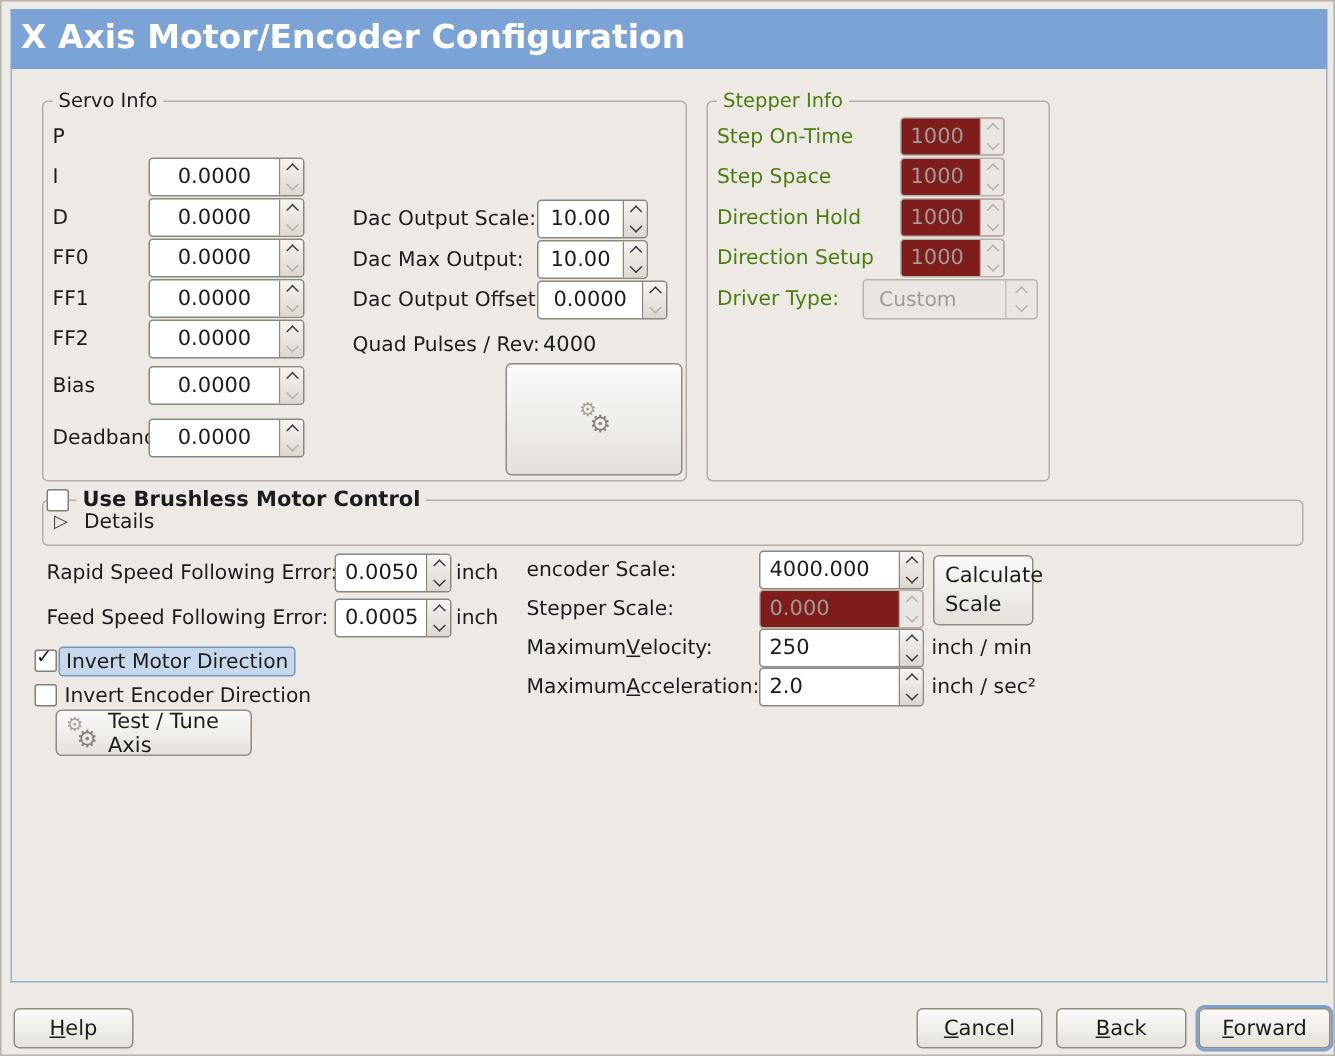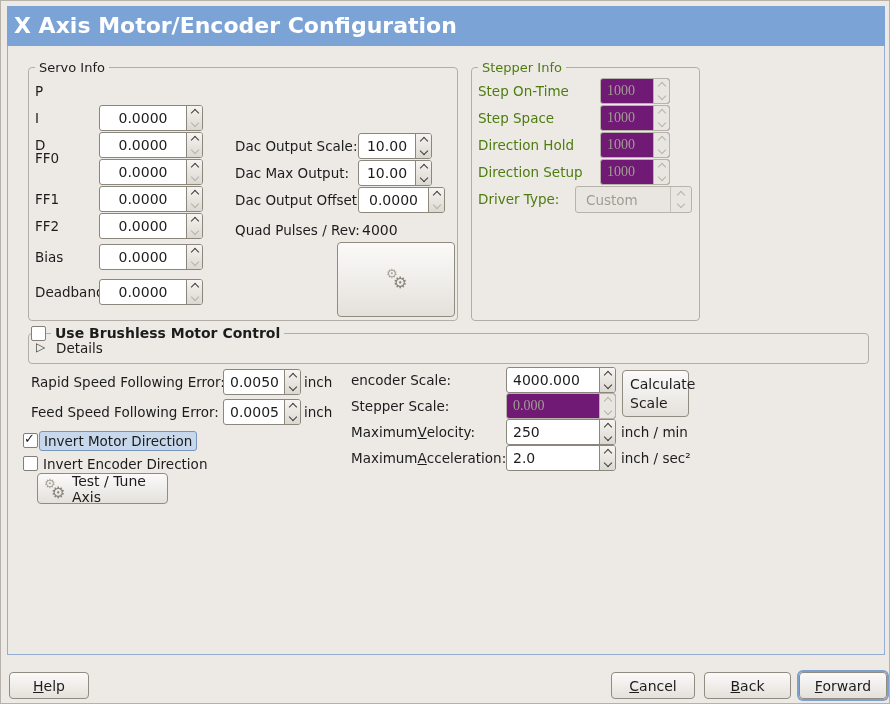--- a/index.html
+++ b/index.html
@@ -34,21 +34,21 @@
   .spin.center .val{justify-content:center;padding:0 2px;}
   .spin .steppers{width:15px;border-left:1px solid #8c877d;
     background:linear-gradient(180deg,#f6f4f1,#dcd8d1);
     display:flex;flex-direction:column;border-radius:0 2px 2px 0;}
   .spin .st{flex:1;display:flex;align-items:center;justify-content:center;}
   .chv{display:block;width:5px;height:5px;border-right:1.6px solid #3c3c3c;
     border-bottom:1.6px solid #3c3c3c;}
   .chv.up{transform:rotate(-135deg);margin-top:2px;}
   .chv.down{transform:rotate(45deg);margin-bottom:2px;}
   .chv.dim{border-color:#b6b2aa;}
-  .spin.disabled{background:#701a75;border-color:#b8b3aa;font-family:Liberation Serif, serif;}
+  .spin.disabled{background:#7f1d1d;border-color:#b8b3aa;}
   .spin.disabled .val{color:#a19c93;}
   .spin.disabled .steppers{border-left-color:#b8b3aa;background:#e9e6e1;}
   
   .combo{position:absolute;display:flex;align-items:center;
     border:1px solid #b8b3aa;border-radius:3px;background:#e9e6e1;box-sizing:border-box;}
   .combo .ctext{flex:1;font-size:13.5px;color:#a19c93;padding-left:10px;white-space:nowrap;}
   .combo .carr{width:20px;align-self:stretch;border-left:1px solid #c5c1b9;
     display:flex;flex-direction:column;align-items:center;justify-content:center;gap:3px;}
   
   .btn{position:absolute;display:flex;align-items:center;justify-content:center;
@@ -83,21 +83,21 @@
   </div>
 
   <div class="content-panel"></div>
 
   <div class="frame" style="left:27px;top:66px;width:428px;height:252px;">
     <span class="legend">Servo Info</span>
 
     <span class="lbl" style="left:6px;top:10px;">P</span>
     <span class="lbl" style="left:6px;top:37px;">I</span>
     <span class="lbl" style="left:6px;top:64px;">D</span>
-    <span class="lbl" style="left:6px;top:77px;">FF0</span>
+    <span class="lbl" style="left:6px;top:91px;">FF0</span>
     <span class="lbl" style="left:6px;top:118px;">FF1</span>
     <span class="lbl" style="left:6px;top:145px;">FF2</span>
     <span class="lbl" style="left:6px;top:176px;">Bias</span>
     <span class="lbl" style="left:6px;top:211px;">Deadband</span>
 
     <div class="spin center" style="left:70px;top:37px;width:104px;">
       <div class="val">0.0000</div>
       <div class="steppers">
         <div class="st">
             <i class="chv up"></i>

